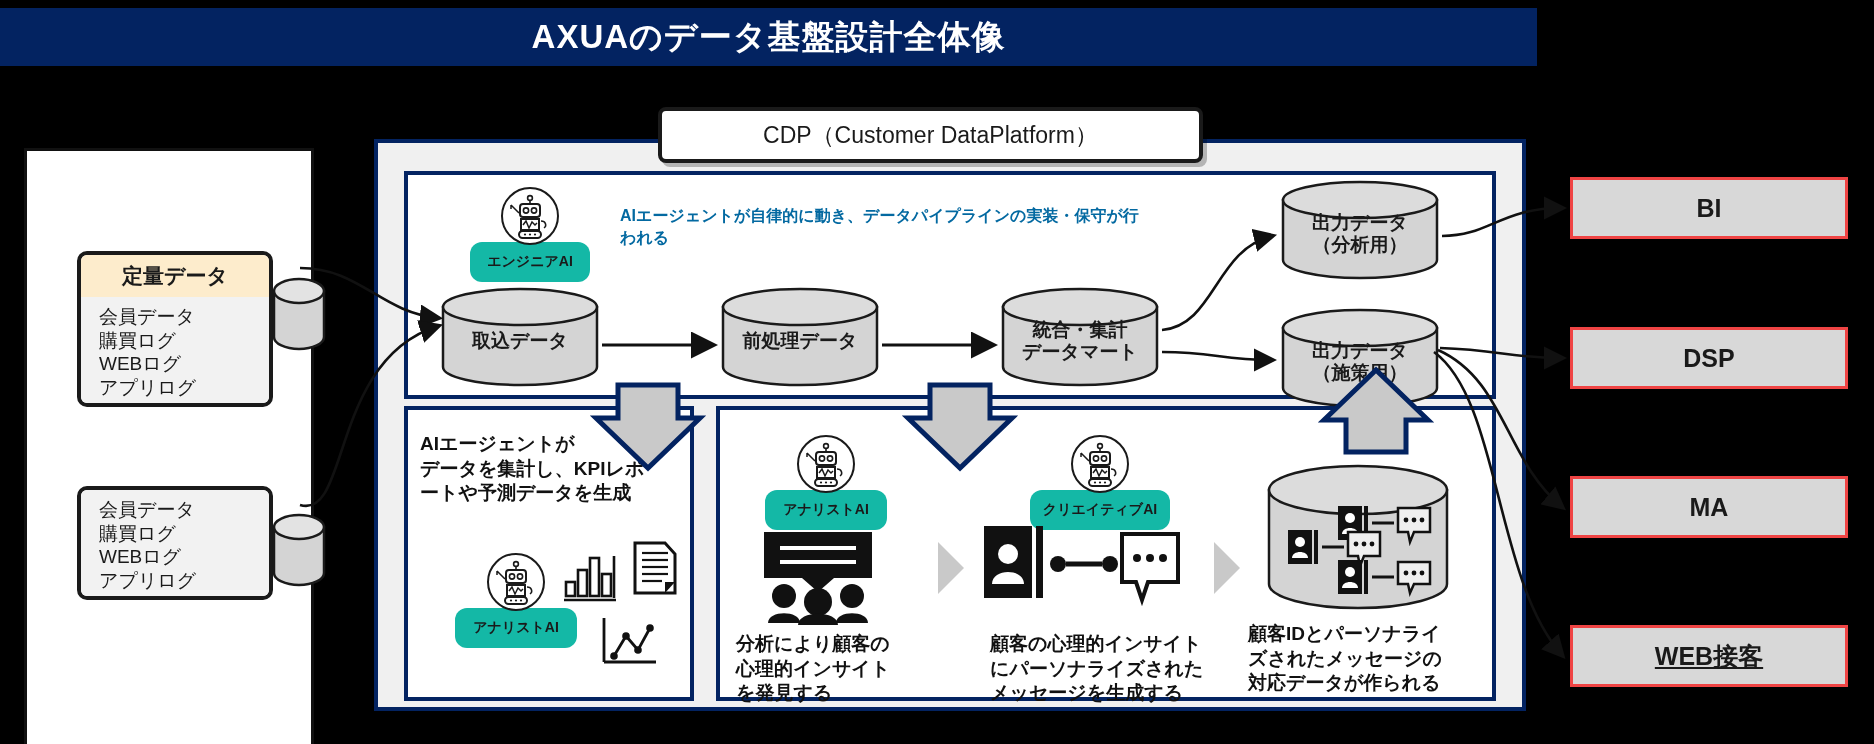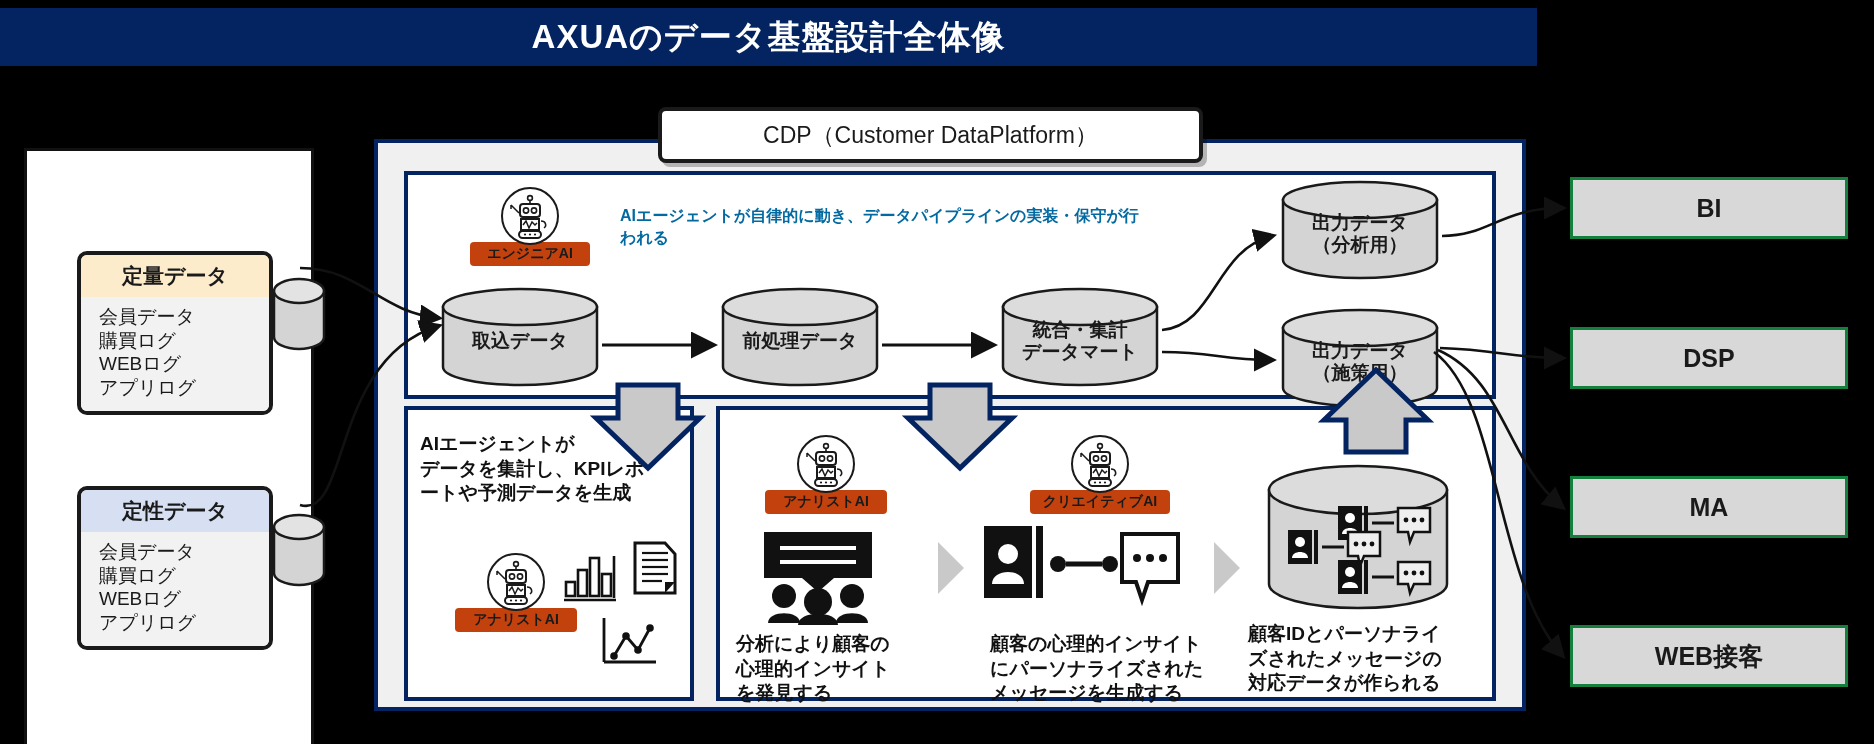--- a/index.html
+++ b/index.html
@@ -31,21 +31,21 @@
   }
   .src-card.quant { top: 100px; }
   .src-card.qual  { top: 335px; }
   .src-head {
     height: 42px; display: flex; align-items: center; justify-content: center;
     font-size: 21px; font-weight: bold; color: #1a1a1a;
   }
   .src-card.quant .src-head { background: #fdeccc; }
   .src-card.qual  .src-head { background: #d6e0f2; }
   .src-body {
-    padding: 8px 0 12px 18px; background: #f2f2f2;
+    padding: 8px 0 4px 18px; background: #f2f2f2;
   }
   .src-body div { font-size: 19px; line-height: 1.24; color: #1a1a1a; white-space: nowrap; }
 
   .mini-cyl {
     position: absolute; width: 54px; height: 74px; z-index: 4;
   }
   .mini-cyl.c1 { left: 245px; top: 126px; }
   .mini-cyl.c2 { left: 245px; top: 362px; }
 
   
@@ -72,22 +72,22 @@
   }
   .panel-br {
     position: absolute; left: 716px; top: 406px; width: 780px; height: 295px;
     background: #fff; border: 4px solid #032361;
   }
 
   
   .robot { position: absolute; z-index: 6; }
   .robot .circle { width: 60px; height: 60px; margin: 0 auto; }
   .robot .badge {
-    margin-top: -4px; background: #c2410c; border-radius: 4px;
-    padding: 3px 9px; font-size: 14px; font-weight: bold; color: #1a1a1a;
+    margin-top: -4px; background: #14b8a6; border-radius: 12px;
+    padding: 11px 9px; font-size: 14px; font-weight: bold; color: #1a1a1a;
     white-space: nowrap; text-align: center;
   }
 
   
   .cyl { position: absolute; z-index: 5; }
   .cyl .lbl {
     position: absolute; left: 0; top: 0; width: 100%; height: 100%;
     display: flex; flex-direction: column; align-items: center; justify-content: center;
     font-size: 19px; font-weight: bold; color: #1a1a1a; line-height: 1.18;
     text-align: left; padding-top: 8px;
@@ -107,28 +107,28 @@
   
   .col { position: absolute; z-index: 6; width: 215px; text-align: left; }
   .col .caption {
     font-size: 19px; font-weight: bold; color: #111; line-height: 1.3;
   }
   .tri { position: absolute; z-index: 5; }
 
   
   .dest {
     position: absolute; left: 1570px; width: 278px; height: 62px;
-    background: #d8d8d8; border: 3px solid #15803d;
+    background: #d8d8d8; border: 3px solid #ef4444;
     display: flex; align-items: center; justify-content: center;
     font-size: 25px; font-weight: bold; color: #1a1a1a;
   }
   .dest.d1 { top: 177px; }
   .dest.d2 { top: 327px; }
   .dest.d3 { top: 476px; }
-  .dest.d4 { top: 625px; }
+  .dest.d4 { top: 625px; text-decoration: underline; }
 
   svg.overlay {
     position: absolute; left: 0; top: 0; width: 1874px; height: 744px;
     pointer-events: none; z-index: 8;
   }
 </style>
 </head>
 <body>
 
 <div id="stage">
@@ -142,21 +142,20 @@
       <div class="src-head">定量データ</div>
       <div class="src-body">
         <div>会員データ</div>
         <div>購買ログ</div>
         <div>WEBログ</div>
         <div>アプリログ</div>
       </div>
     </div>
 
     <div class="src-card qual">
-      <div class="src-head">定性データ</div>
       <div class="src-body">
         <div>会員データ</div>
         <div>購買ログ</div>
         <div>WEBログ</div>
         <div>アプリログ</div>
       </div>
     </div>
 
     <div class="mini-cyl c1">
       <svg viewBox="0 0 54 74" width="54" height="74">

